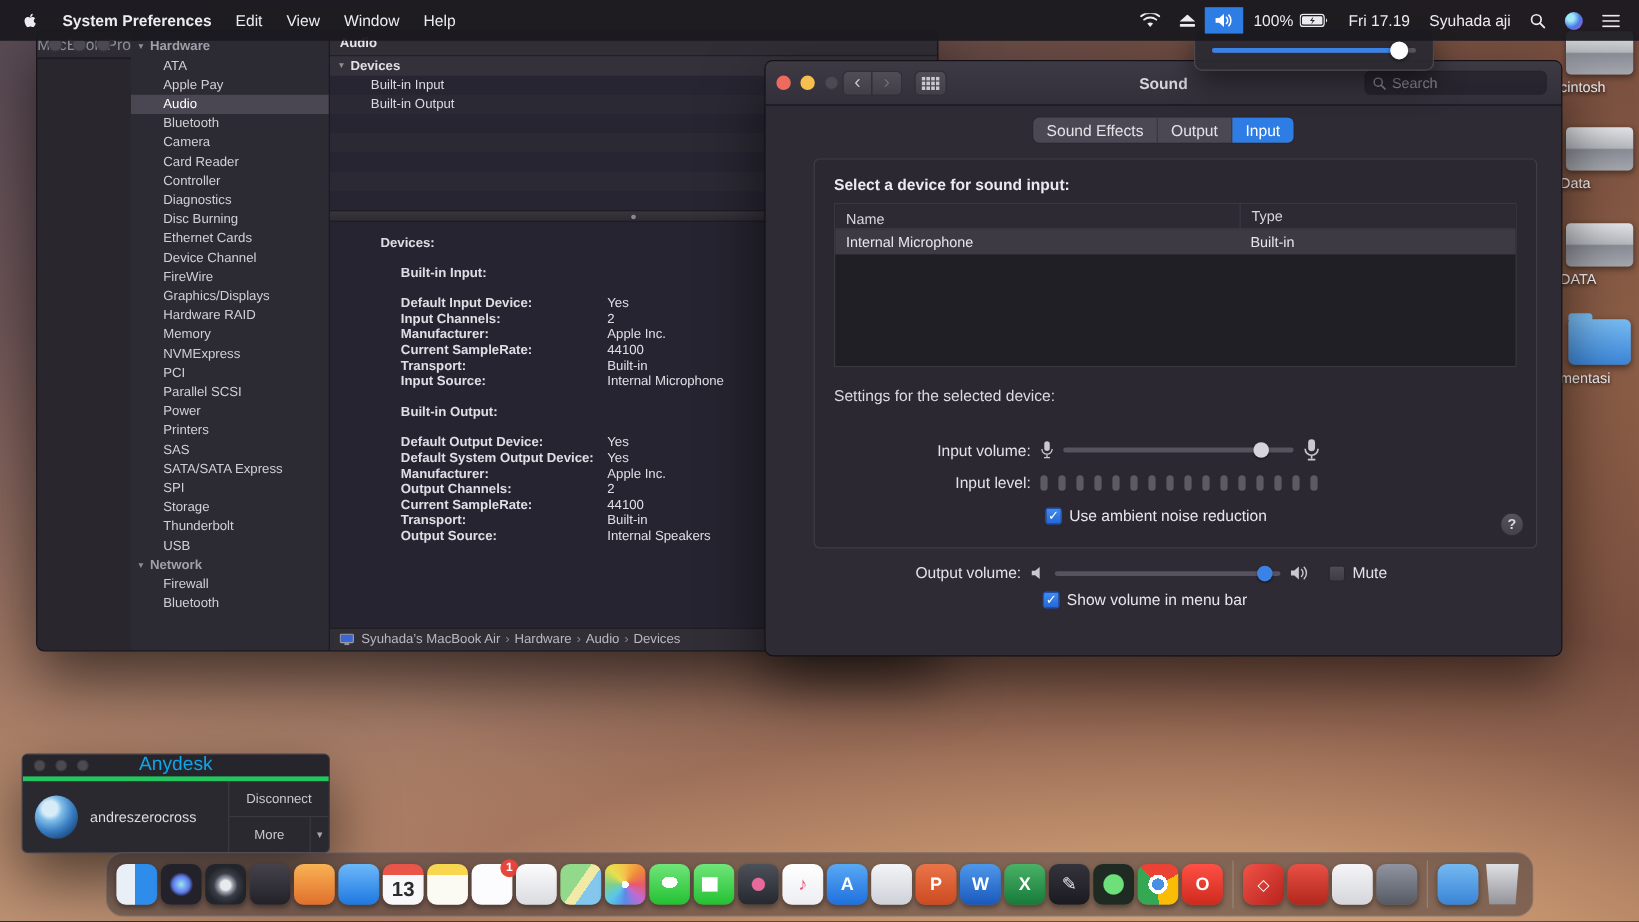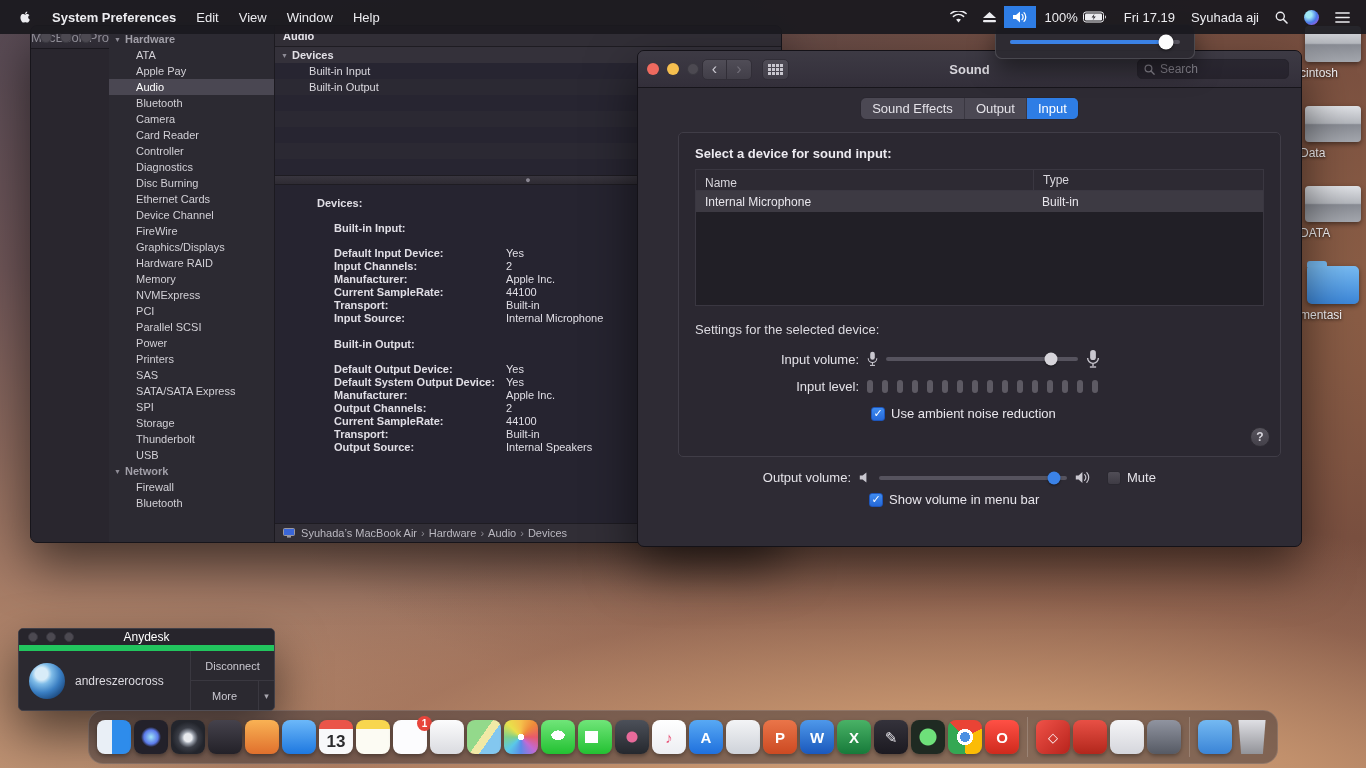--- a/index.html
+++ b/index.html
@@ -81,39 +81,39 @@
 .snd-box{margin:0 20px 0 40px;height:325px;background:#2b2831;border:1px solid #403d47;border-radius:5px;padding:13px 16px;position:relative}
 .box-label{font-size:13px;font-weight:bold;color:#eceaf0}
 .device-table{margin-top:8px;height:137px;background:#211f26;border:1px solid #3a3741;display:flex;flex-direction:column;font-size:12px}
 .dt-header{display:flex;height:21px;flex:none;background:#2d2a33;border-bottom:1px solid #3a3741;color:#d8d6dc;align-items:flex-end}
 .dt-cell.name{width:337px;flex:none;padding-left:9px}
 .dt-cell.type{flex:1;padding-left:9px}
 .dt-header .dt-cell.type{border-left:1px solid #3a3741;height:100%;display:flex;align-items:center}
 .dt-row{display:flex;height:21px;flex:none;align-items:center;color:#e8e6ec}
 .dt-row.selected{background:#3d3a43}
 .settings-label{margin-top:16px;font-size:13px;color:#dcdae0}
-.ctl-row{display:flex;align-items:center;margin-top:12px}
+.ctl-row{display:flex;align-items:center;margin-top:28px}
 .ctl-label{width:172px;flex:none;text-align:right;padding-right:8px;font-size:13px;color:#e4e2e8}
 .slider{position:relative;height:4px;border-radius:2px;background:#56535e;width:192px;margin:0 8px}
 .slider .knob{position:absolute;top:50%;transform:translate(-50%,-50%);width:13px;height:13px;border-radius:50%;background:#d6d4da;box-shadow:0 1px 2px rgba(0,0,0,.5)}
 .slider .knob.blue{background:#3b82e6}
 .lvl-seg{display:inline-block;width:6px;height:13px;border-radius:3px;background:#87848d;opacity:.55;margin-right:9px}
 .amb-row{margin-top:12px;margin-left:176px;display:flex;align-items:center;gap:6px;font-size:13px;color:#e8e6ec}
 .cb{width:14px;height:14px;flex:none;border-radius:3px;background:linear-gradient(180deg,#504d56,#3e3b44);border:1px solid #2a2830;display:inline-flex;align-items:center;justify-content:center;font-size:11px;color:#fff;font-weight:bold}
 .cb.on{background:linear-gradient(180deg,#3f8cf0,#2568d8);border-color:#1d56bc}
 .help-btn{position:absolute;right:10px;bottom:9px;width:20px;height:20px;border-radius:50%;background:linear-gradient(180deg,#56535c,#44414a);border:1px solid #2e2c33;color:#d9d7de;font-size:12px;font-weight:bold;display:flex;align-items:center;justify-content:center}
 .snd-below{padding:0 20px 0 40px}
 .out-row{display:flex;align-items:center;margin-top:13px}
 .out-label{width:181px;flex:none;text-align:right;padding-right:8px;font-size:13px;color:#e4e2e8}
 .slider.out{width:188px}
 .mute-wrap{display:flex;align-items:center;gap:6px;margin-left:14px;font-size:13px;color:#e4e2e8}
 .mb-cb-row{margin:7px 0 0 191px;display:flex;align-items:center;gap:6px;font-size:13px;color:#e8e6ec}
 
 .win-anydesk{left:18px;top:628px;width:257px;height:83px;background:#2b2930;border:1px solid #413f47;border-radius:5px;z-index:40;display:flex;flex-direction:column}
-.ad-titlebar{height:22px;flex:none;display:flex;align-items:center;justify-content:center;font-size:12px;color:#ffffff;border-bottom:6px solid #22c55e;position:relative;background:#27252c}
+.ad-titlebar{height:22px;flex:none;display:flex;align-items:center;justify-content:center;font-size:16px;color:#0ea5e9;border-bottom:4px solid #22c55e;position:relative;background:#27252c}
 .ad-titlebar .light{width:10px;height:10px}
 .ad-body{flex:1;display:flex}
 .ad-left{flex:1;display:flex;align-items:center;gap:10px;padding-left:10px}
 .avatar{width:36px;height:36px;border-radius:50%;background:radial-gradient(circle at 35% 30%,#d8ecf8 0 18%,#7fbce8 30%,#3a7ec2 55%,#1c4a80 80%,#12355e 100%)}
 .ad-name{font-size:12px;color:#dcdae0}
 .ad-right{width:84px;flex:none;border-left:1px solid #3a3840;display:flex;flex-direction:column}
 .ad-btn{flex:1;display:flex;align-items:center;justify-content:center;font-size:11px;color:#cac8d0}
 .ad-btn.disconnect{border-bottom:1px solid #3a3840}
 .ad-more-label{flex:1;display:flex;align-items:center;justify-content:center}
 .ad-more-arrow{width:16px;align-self:stretch;border-left:1px solid #3a3840;display:flex;align-items:center;justify-content:center;font-size:9px;color:#a8a6ae}

